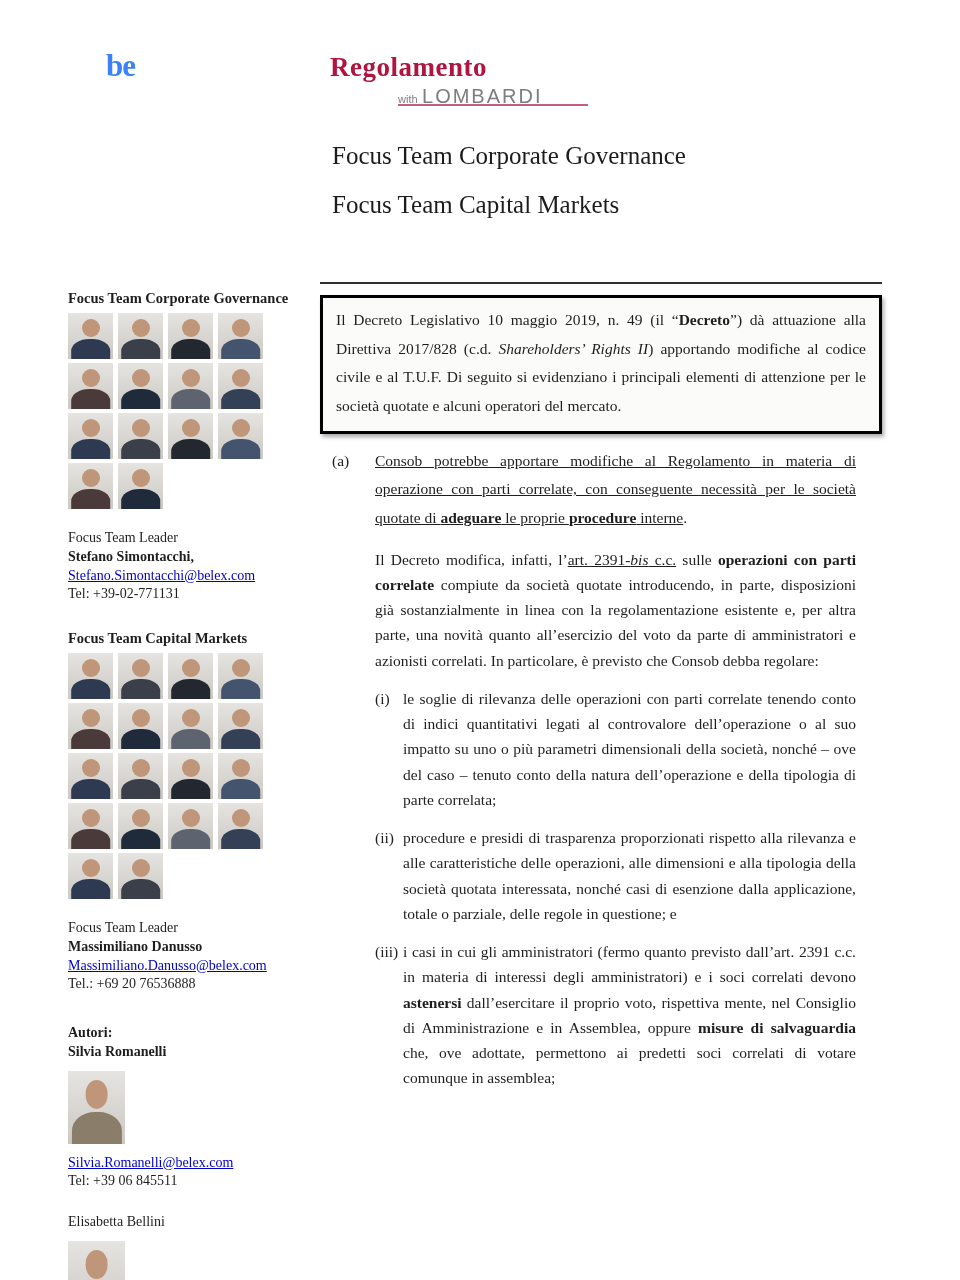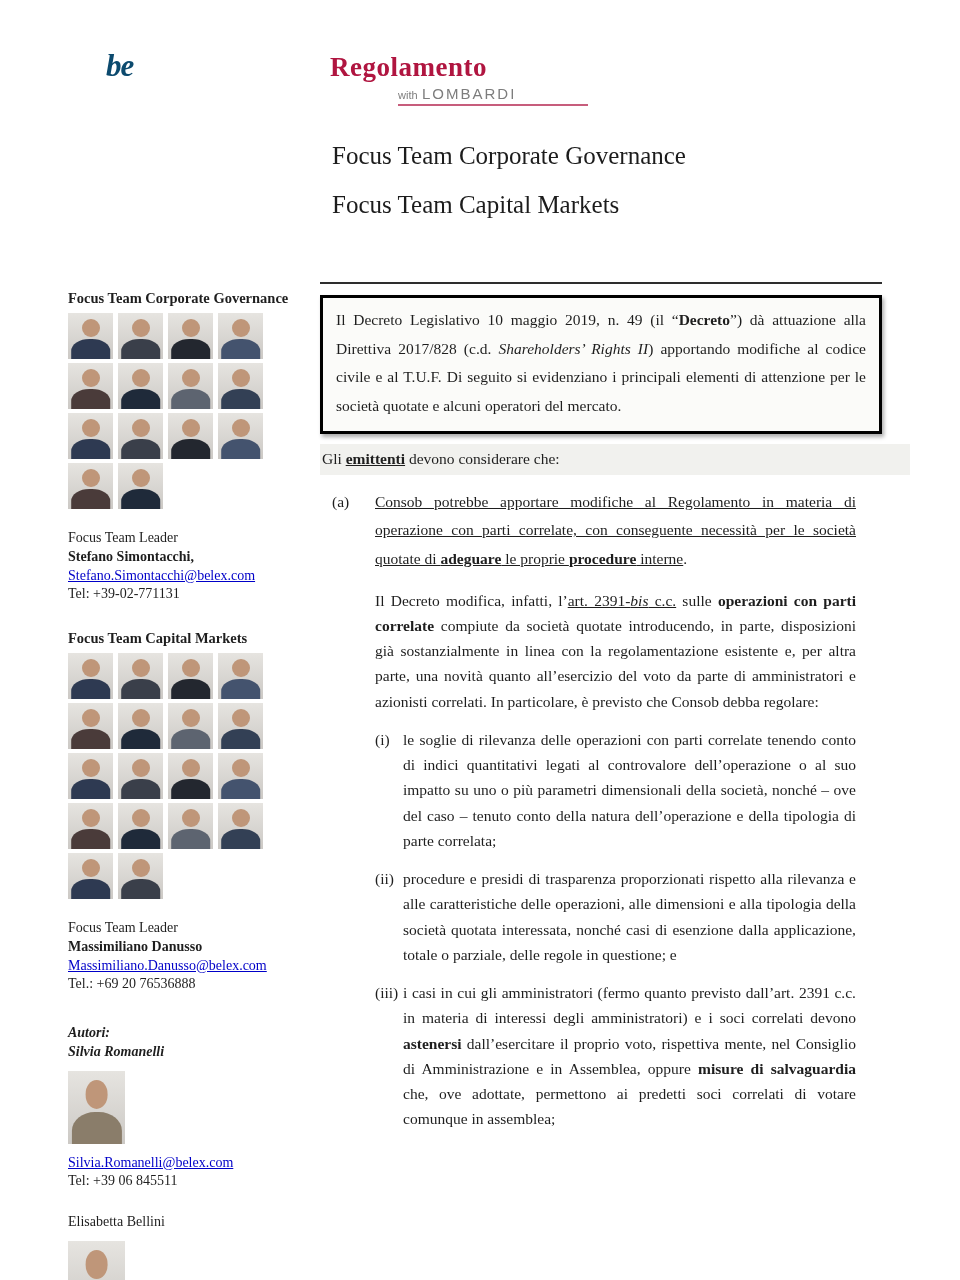--- a/index.html
+++ b/index.html
@@ -1,27 +1,27 @@
 <!DOCTYPE html>
 <html><head>
 <meta charset="utf-8">
 <style>
   html,body{margin:0;padding:0;background:#fff;}
   .page{position:relative;width:960px;height:1280px;background:#fff;overflow:hidden;
         font-family:"Liberation Serif","DejaVu Serif",serif;color:#1e1e1e;}
 
   
-  .be-logo{position:absolute;left:106px;top:48px;font-size:31px;font-style:italic;font-weight:bold;
-           color:#0c4a6e;letter-spacing:-1px;}
+  .be-logo{position:absolute;left:106px;top:48px;font-size:31px;font-weight:bold;
+           color:#3b82f6;letter-spacing:-1px;}
   .brand-block{position:absolute;left:330px;top:52px;width:300px;}
   .brand-name{font-size:27px;font-weight:bold;color:#b01540;letter-spacing:0.5px;}
   .brand-sub{position:absolute;left:68px;top:33px;white-space:nowrap;
              font-family:"Liberation Sans","DejaVu Sans",sans-serif;color:#7d7d7d;}
   .brand-sub .with{font-size:11px;}
-  .brand-sub .lombardi{font-size:15px;letter-spacing:2px;}
+  .brand-sub .lombardi{font-size:20px;letter-spacing:2px;}
   .brand-underline{position:absolute;left:68px;top:52px;width:190px;height:2px;background:#c75d7c;}
 
   
   .doc-titles{position:absolute;left:332px;top:142px;}
   .doc-title{font-size:25px;color:#1c1c1c;margin:0 0 21px 0;font-weight:normal;}
 
   
   .sidebar{position:absolute;left:68px;top:290px;width:252px;}
   .side-label{font-size:14.5px;font-weight:bold;margin:0 0 6px 0;}
   .grid{display:flex;flex-wrap:wrap;gap:4px 5px;width:200px;}
@@ -30,21 +30,21 @@
   .photo::before{content:'';position:absolute;top:13%;left:50%;transform:translateX(-50%);
                  width:40%;height:40%;border-radius:50%;background:#bf9679;}
   .photo::after{content:'';position:absolute;bottom:-13%;left:50%;transform:translateX(-50%);
                 width:88%;height:56%;border-radius:46% 46% 0 0;background:currentColor;}
   .photo.big{width:57px;height:73px;margin:9px 0 10px 0;}
   .contact{margin-top:20px;font-size:14px;line-height:1.34;}
   .contact .name{font-weight:bold;}
   .email-link{color:#0000c8;text-decoration:underline;cursor:pointer;display:inline-block;}
   .sec-gap{margin-top:26px;}
   .autori-block{margin-top:30px;font-size:14px;line-height:1.34;}
-  .autori-block .bold{font-weight:bold;font-style:italic;}
+  .autori-block .bold{font-weight:bold;}
   .author-block{margin-top:22px;font-size:14px;line-height:1.34;}
 
   
   .main{position:absolute;left:320px;top:282px;width:562px;}
   .top-rule{border-top:2px solid #2e2e2e;height:0;}
   .section-title{font-size:17.5px;font-weight:bold;margin:8px 0 0 2px;}
   .intro-box{margin-top:11px;border:3px solid #000000;background:#fbfbf9;
              box-shadow:2px 3px 4px rgba(0,0,0,.33);padding:8px 13px 10px 13px;
              font-size:15.5px;line-height:1.85;text-align:justify;box-sizing:border-box;}
   .band{margin-top:10px;background:#f1f1ee;padding:6px 10px 7px 2px;width:590px;
@@ -146,21 +146,20 @@
 
     </div>
 
   </div>
 
   <div class="main">
     <div class="top-rule"></div>
 
     <div class="intro-box"><span>Il Decreto Legislativo 10 maggio 2019, n. 49 (il “</span><span style="font-weight: bold;">Decreto</span><span>”) dà attuazione alla Direttiva 2017/828 (c.d. </span><span style="font-style: italic;">Shareholders’ Rights II</span><span>) apportando modifiche al codice civile e al T.U.F. Di seguito si evidenziano i principali elementi di attenzione per le società quotate e alcuni operatori del mercato.</span></div>
 
-    <div class="band"><span>Gli </span><span style="font-weight: bold; text-decoration: underline;">emittenti</span><span> devono considerare che:</span></div>
 
     <div class="item-a">
       <div class="a-label">(a)</div>
       <div class="a-body">
         <div class="a-heading"><span style="text-decoration: underline;">Consob potrebbe apportare modifiche al Regolamento in materia di operazione con parti correlate, con conseguente necessità per le società quotate di </span><span style="font-weight: bold; text-decoration: underline;">adeguare</span><span style="text-decoration: underline;"> le proprie </span><span style="font-weight: bold; text-decoration: underline;">procedure</span><span style="text-decoration: underline;"> interne</span><span>.</span></div>
         <div class="a-para"><span>Il Decreto modifica, infatti, l’</span><span style="text-decoration: underline;">art. 2391-</span><span style="font-style: italic; text-decoration: underline;">bis</span><span style="text-decoration: underline;"> c.c.</span><span> sulle </span><span style="font-weight: bold;">operazioni con parti correlate</span><span> compiute da società quotate introducendo, in parte, disposizioni già sostanzialmente in linea con la regolamentazione esistente e, per altra parte, una novità quanto all’esercizio del voto da parte di amministratori e azionisti correlati. In particolare, è previsto che Consob debba regolare:</span></div>
 
         <div class="sub">
           <div class="sub-label">(i)</div>
           <div class="sub-text"><span>le soglie di rilevanza delle operazioni con parti correlate tenendo conto di indici quantitativi legati al controvalore dell’operazione o al suo impatto su uno o più parametri dimensionali della società, nonché – ove del caso – tenuto conto della natura dell’operazione e della tipologia di parte correlata;</span></div>

